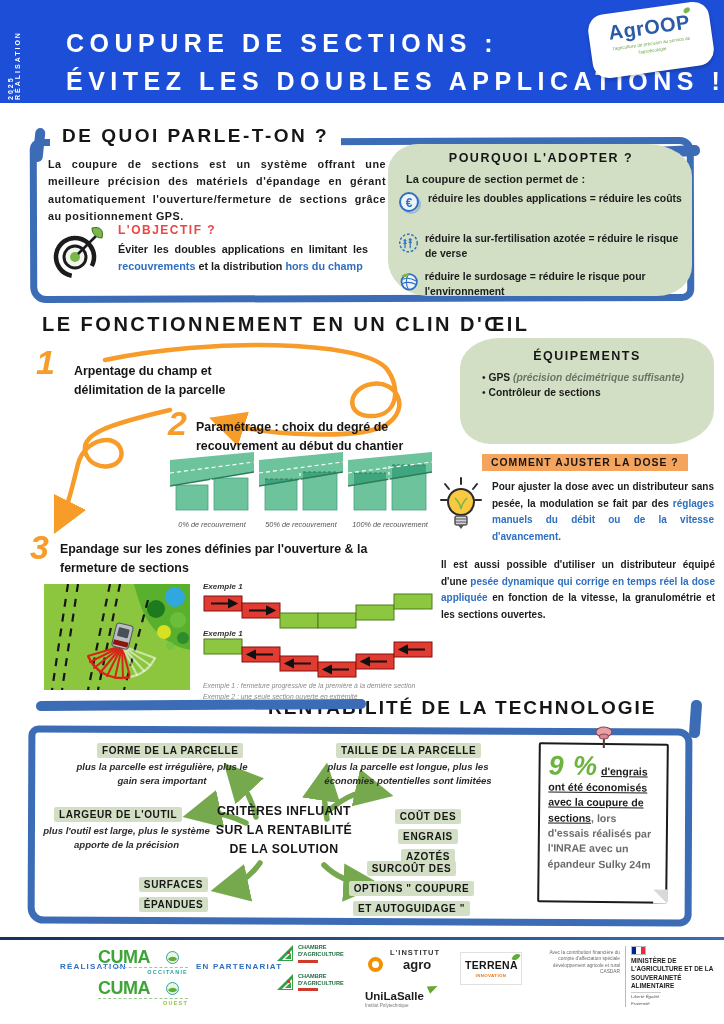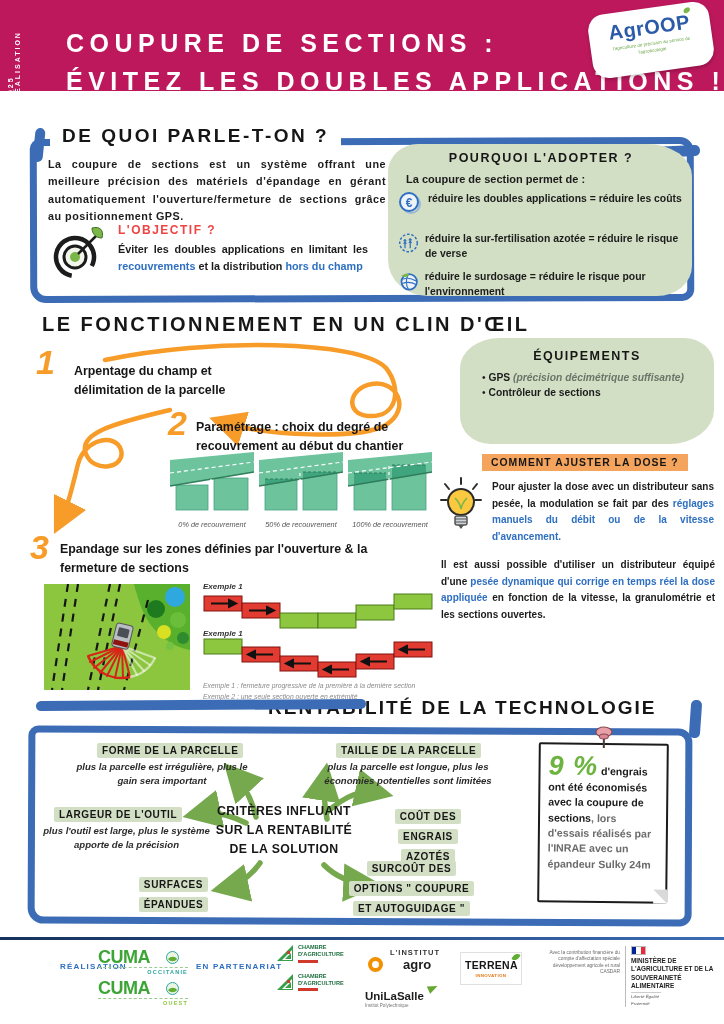--- a/index.html
+++ b/index.html
@@ -2,21 +2,21 @@
 <html><head>
 <meta charset="utf-8">
 <style>
   * { margin:0; padding:0; box-sizing:border-box; }
   html,body { background:#fff; }
   body { font-family:"Liberation Sans", sans-serif; }
   #poster { position:relative; width:724px; height:1024px; background:#fff; overflow:hidden; }
   .abs { position:absolute; }
 
   
-  .header { left:0; top:0; width:724px; height:91px; background:#be185d; }
+  .header { left:0; top:0; width:724px; height:103px; background:#1d4ed8; }
   .vert-label { left:7px; top:16px; height:84px; color:#fff; font-weight:bold; font-size:7px;
     letter-spacing:2px; writing-mode:vertical-lr; transform:rotate(180deg); }
   .h-title { left:66px; top:24px; color:#fff; font-weight:800; font-size:25px; letter-spacing:5.5px; line-height:38px; white-space:nowrap; }
   .agroop { right:12px; top:8px; width:122px; height:64px; background:#fff; border-radius:16px;
     transform:rotate(-8deg); box-shadow:0 2px 4px rgba(0,0,0,.25); text-align:center; padding-top:8px; }
   .agroop-name { color:#2b5ba8; font-weight:800; font-size:20px; letter-spacing:.5px; position:relative; }
   .agroop-name .leaf-dot { position:absolute; top:-3px; right:18px; width:7px; height:5px; background:#7ab648; border-radius:60% 40% 60% 40%; transform:rotate(-20deg); }
   .agroop-tag { color:#6fa84b; font-size:4.6px; line-height:1.5; width:84px; margin:2px auto 0; }
 
   
@@ -88,21 +88,21 @@
   .center-crit { left:214px; top:802px; width:140px; text-align:center; font-weight:800; font-size:12.3px;
     line-height:1.55; letter-spacing:.4px; color:#161616; }
   .f4-l { left:378px; top:806px; width:100px; text-align:center; }
   .f5-l { left:126px; top:874px; width:95px; text-align:center; }
   .f6-l { left:344px; top:858px; width:135px; text-align:center; }
 
   .note { left:538px; top:743px; width:130px; height:160px; background:#fff; border:2.5px solid #1b1b1b;
     border-radius:2px; transform:rotate(.6deg); padding:8px 8px 6px; }
   .note-text { font-size:10.6px; line-height:1.45; color:#1c1c1c; }
   .note-stat { color:#6cb33f; font-weight:800; font-style:italic; font-size:27px; letter-spacing:1px; line-height:1; }
-  .note-bold { font-weight:800; }
+  .note-bold { font-weight:800;text-decoration:underline; }
   .note-rest { color:#6b6b6b; font-weight:600; }
   .note-fold { position:absolute; right:-2px; bottom:-2px; width:0; height:0;
     border-left:14px solid #d9d9d9; border-bottom:14px solid #fff; transform:rotate(90deg); }
   .pin { position:absolute; left:50%; top:-20px; transform:translateX(-50%); }
 
   
   .foot-line { left:0; top:937px; width:724px; height:3px; background:linear-gradient(90deg,#16315c,#3b6cb5); }
   .foot-label { color:#2e6fc1; font-weight:800; font-size:8px; letter-spacing:1.2px; }
   .f-real { left:60px; top:962px; } .f-part { left:196px; top:962px; }
   .cuma { left:98px; top:948px; width:90px; }

